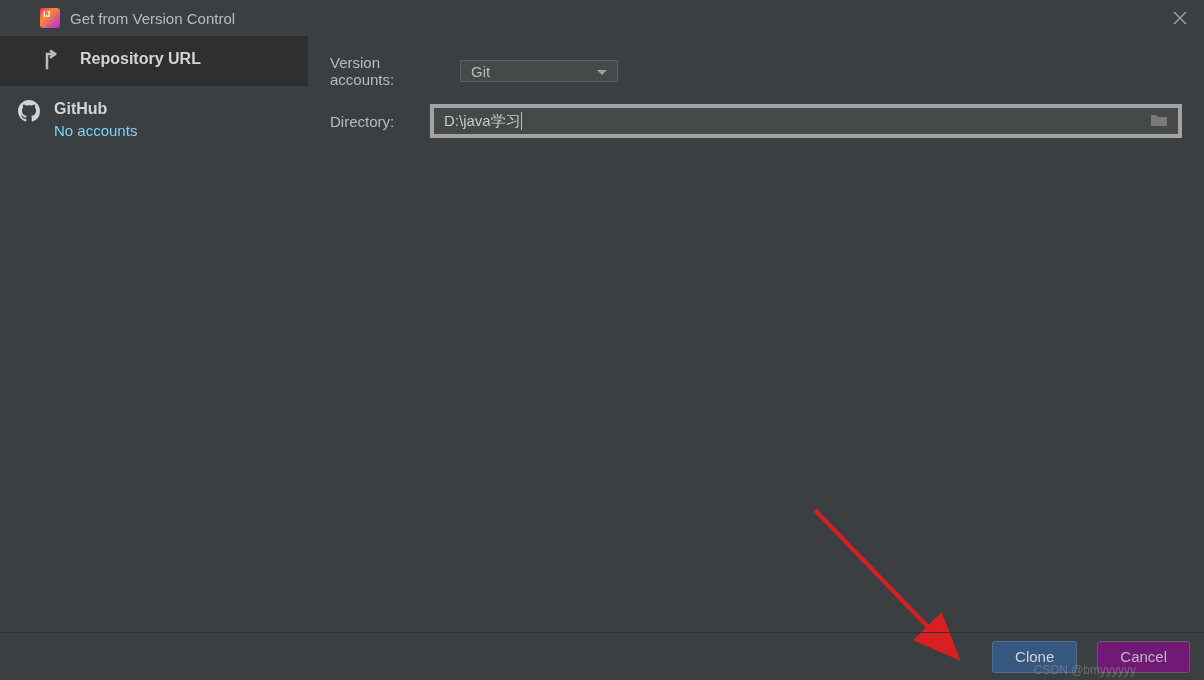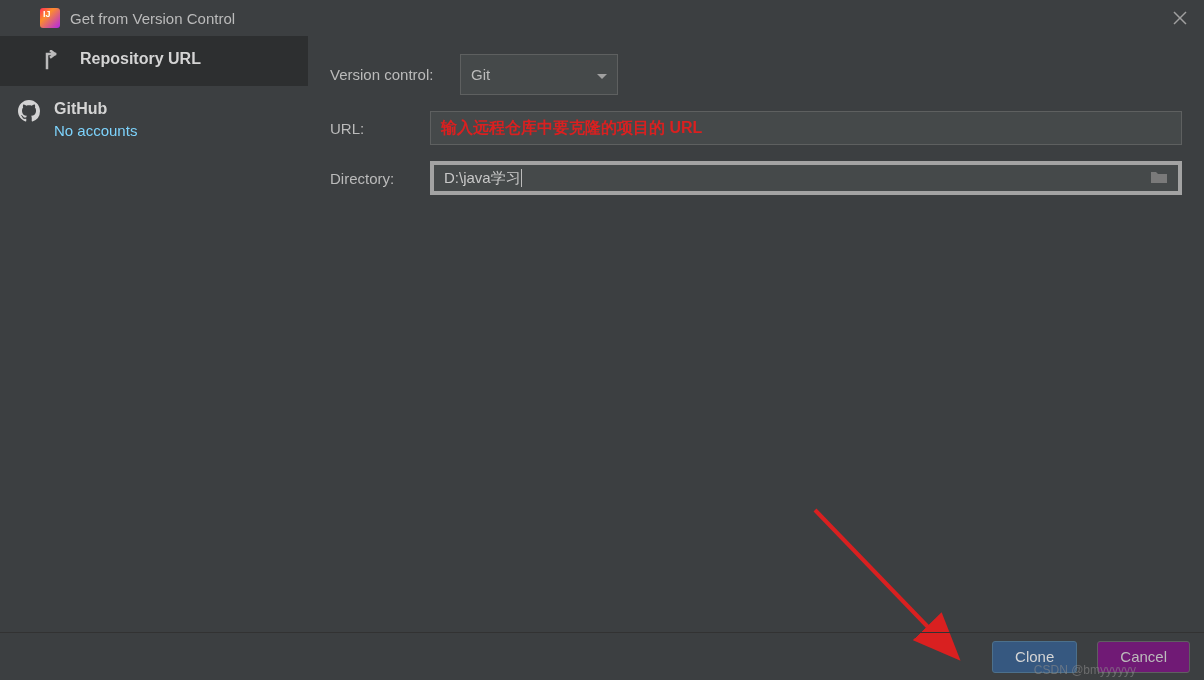--- a/index.html
+++ b/index.html
@@ -116,21 +116,21 @@
       font-size: 15px;
       width: 118px;
       flex-shrink: 0;
     }
     .form-label.short {
       width: 88px;
     }
     .select-box {
       background: #45494a;
       border: 1px solid #5e6060;
-      height: 41px;
+      height: 22px;
       display: flex;
       align-items: center;
       justify-content: space-between;
       padding: 0 10px;
       width: 158px;
       cursor: pointer;
     }
     .select-value {
       color: #bbbbbb;
       font-size: 15px;
@@ -256,37 +256,31 @@
       </div>
       <div class="sidebar-text">
         <span class="sidebar-label">GitHub</span>
         <span class="sidebar-sublabel">No accounts</span>
       </div>
     </div>
   </div>
 
   <div class="main">
     <div class="form-row">
-      <span class="form-label">Version control:</span>
+      <span class="form-label">Version accounts:</span>
       <div class="select-box">
         <span class="select-value">Git</span>
         <span class="select-arrow">
           <svg width="10" height="6" viewBox="0 0 10 6">
               <path d="M0 0 L5 5 L10 0 Z" fill="#a0a0a0"></path>
             </svg>
         </span>
       </div>
     </div>
 
-    <div class="form-row">
-      <span class="form-label short">URL:</span>
-      <div class="text-input url-input">
-        <span class="url-annotation">输入远程仓库中要克隆的项目的 URL</span>
-      </div>
-    </div>
 
     <div class="form-row">
       <span class="form-label short">Directory:</span>
       <div class="text-input focused">
         <span class="dir-value">D:\java学习</span>
           <span class="cursor"></span>
         <span class="folder-icon">
           <svg width="18" height="14" viewBox="0 0 18 14">
             <path d="M1 2 L1 13 L17 13 L17 4 L8 4 L6 2 Z" fill="#7a7a7a"></path>
           </svg>

